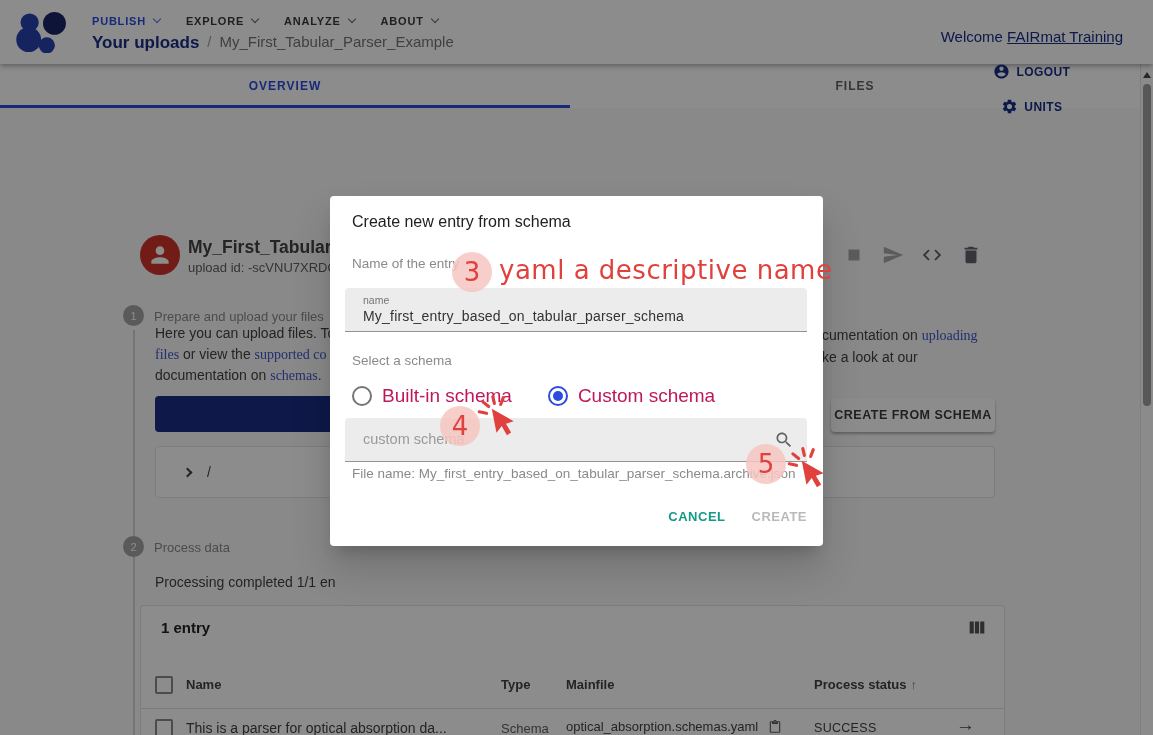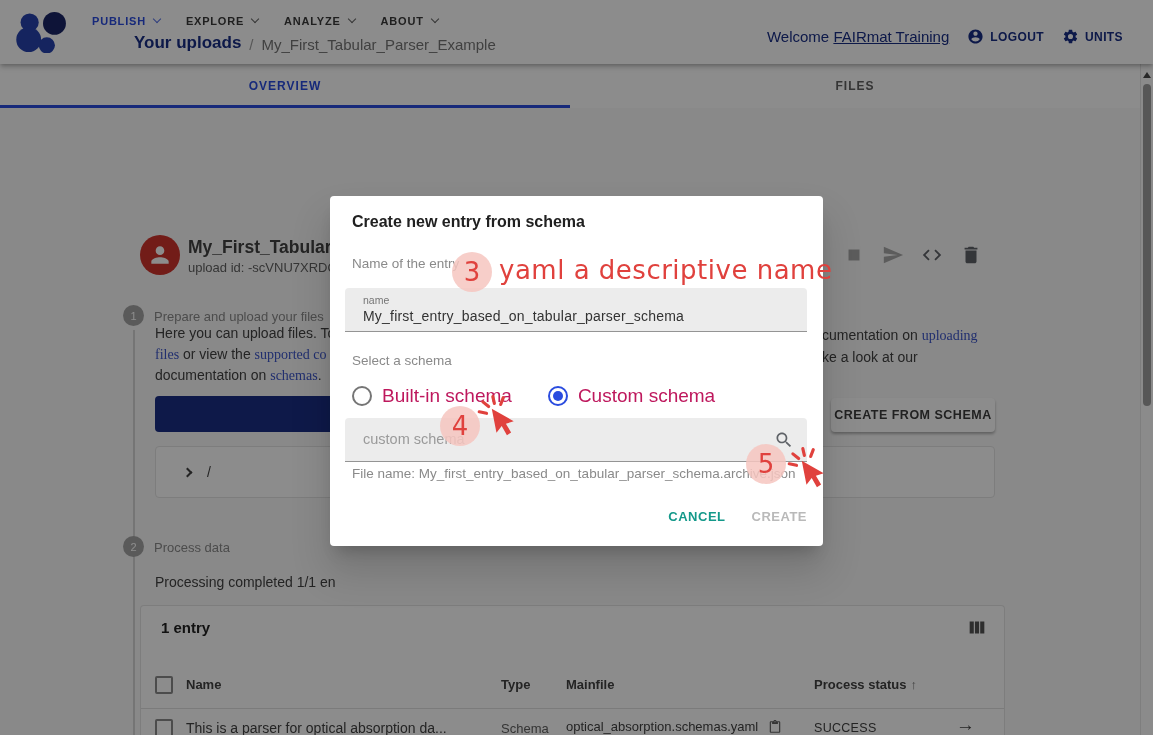--- a/index.html
+++ b/index.html
@@ -9,25 +9,25 @@
 
   
   .appbar{position:absolute;top:0;left:0;right:0;height:64px;background:#fff;z-index:2;
           box-shadow:0 2px 4px -1px rgba(0,0,0,.25),0 4px 5px 0 rgba(0,0,0,.12);}
   .logo{position:absolute;left:14px;top:11px;width:58px;height:42px;cursor:pointer;}
   .nav{position:absolute;left:92px;top:15px;display:flex;gap:26px;align-items:center;}
   .nav-item{display:flex;align-items:center;font-size:11px;font-weight:700;letter-spacing:.8px;color:#3a3a3a;cursor:pointer;}
   .nav-item.first{color:#2A4CDF;}
   .chev{width:6px;height:6px;border-right:1.8px solid currentColor;border-bottom:1.8px solid currentColor;
         transform:rotate(45deg);margin-left:8px;margin-top:-4px;opacity:.8;}
-  .breadcrumb{position:absolute;left:92px;top:33px;display:flex;align-items:flex-end;gap:8px;margin-left:42px;}
+  .breadcrumb{position:absolute;left:92px;top:33px;display:flex;align-items:flex-start;gap:8px;}
   .bc-root{font-size:17px;font-weight:700;color:#192E86;cursor:pointer;}
   .bc-sep{font-size:15px;color:#9e9e9e;}
   .bc-cur{font-size:15px;color:#757575;}
-  .account{position:absolute;top:28px;right:30px;display:flex;align-items:center;gap:18px;color:#192E86;}
+  .account{position:absolute;top:28px;right:30px;display:flex;align-items:center;gap:18px;color:#192E86;flex-direction:column;}
   .welcome{font-size:15px;}
   .user-link{text-decoration:underline;cursor:pointer;}
   .acct-btn{display:flex;align-items:center;gap:6px;font-size:12px;font-weight:700;letter-spacing:.4px;cursor:pointer;}
   .ic17{width:17px;height:17px;}
   .ic17 svg,.i-svg svg{display:block;width:100%;height:100%;fill:currentColor;}
 
   
   .tabs{position:absolute;top:64px;left:0;width:1140px;height:44px;background:#fff;display:flex;z-index:1;}
   .tab{width:50%;display:flex;align-items:center;justify-content:center;font-size:12px;font-weight:700;
        letter-spacing:1px;color:#616161;cursor:pointer;}
@@ -82,21 +82,21 @@
   
   .scrollbar{position:absolute;top:64px;right:0;width:13px;height:671px;background:#fdfdfd;border-left:1px solid #e6e6e6;}
   .scroll-up{position:absolute;top:8px;left:2px;width:0;height:0;border-left:4px solid transparent;
              border-right:4px solid transparent;border-bottom:6px solid #4a4a4a;}
   .scroll-thumb{position:absolute;top:20px;left:2px;width:8px;height:322px;background:#9f9f9f;border-radius:4px;cursor:grab;}
 
   
   .backdrop{position:absolute;inset:0;background:rgba(0,0,0,.45);z-index:10;}
   .dialog{position:absolute;left:330px;top:196px;width:493px;height:350px;background:#fff;border-radius:4px;z-index:20;
           box-shadow:0 11px 15px -7px rgba(0,0,0,.2),0 24px 38px 3px rgba(0,0,0,.14);}
-  .dlg-title{position:absolute;left:22px;top:17px;font-size:16px;font-weight:700;color:#212121;}
+  .dlg-title{position:absolute;left:22px;top:17px;font-size:16px;font-weight:400;color:#212121;}
   .dlg-sub{position:absolute;font-size:13.5px;color:#8a8a8a;}
   .filled{position:absolute;left:15px;width:462px;height:44px;background:#ececec;border-radius:4px 4px 0 0;
           border-bottom:1px solid #949494;cursor:text;}
   .fl-label{position:absolute;left:18px;top:6px;font-size:10.5px;color:#757575;}
   .fl-value{position:absolute;left:18px;top:20px;font-size:14px;color:#333;letter-spacing:.2px;white-space:nowrap;}
   .fl-placeholder{position:absolute;left:18px;top:13px;font-size:14.5px;color:#9a9a9a;}
   .radio-row{position:absolute;left:22px;top:189px;display:flex;align-items:center;gap:10px;}
   .radio{width:20px;height:20px;border-radius:50%;border:2px solid #757575;cursor:pointer;position:relative;}
   .radio.sel{border-color:#2A4CDF;}
   .radio.sel::after{content:"";position:absolute;left:3px;top:3px;width:10px;height:10px;border-radius:50%;background:#2A4CDF;}

